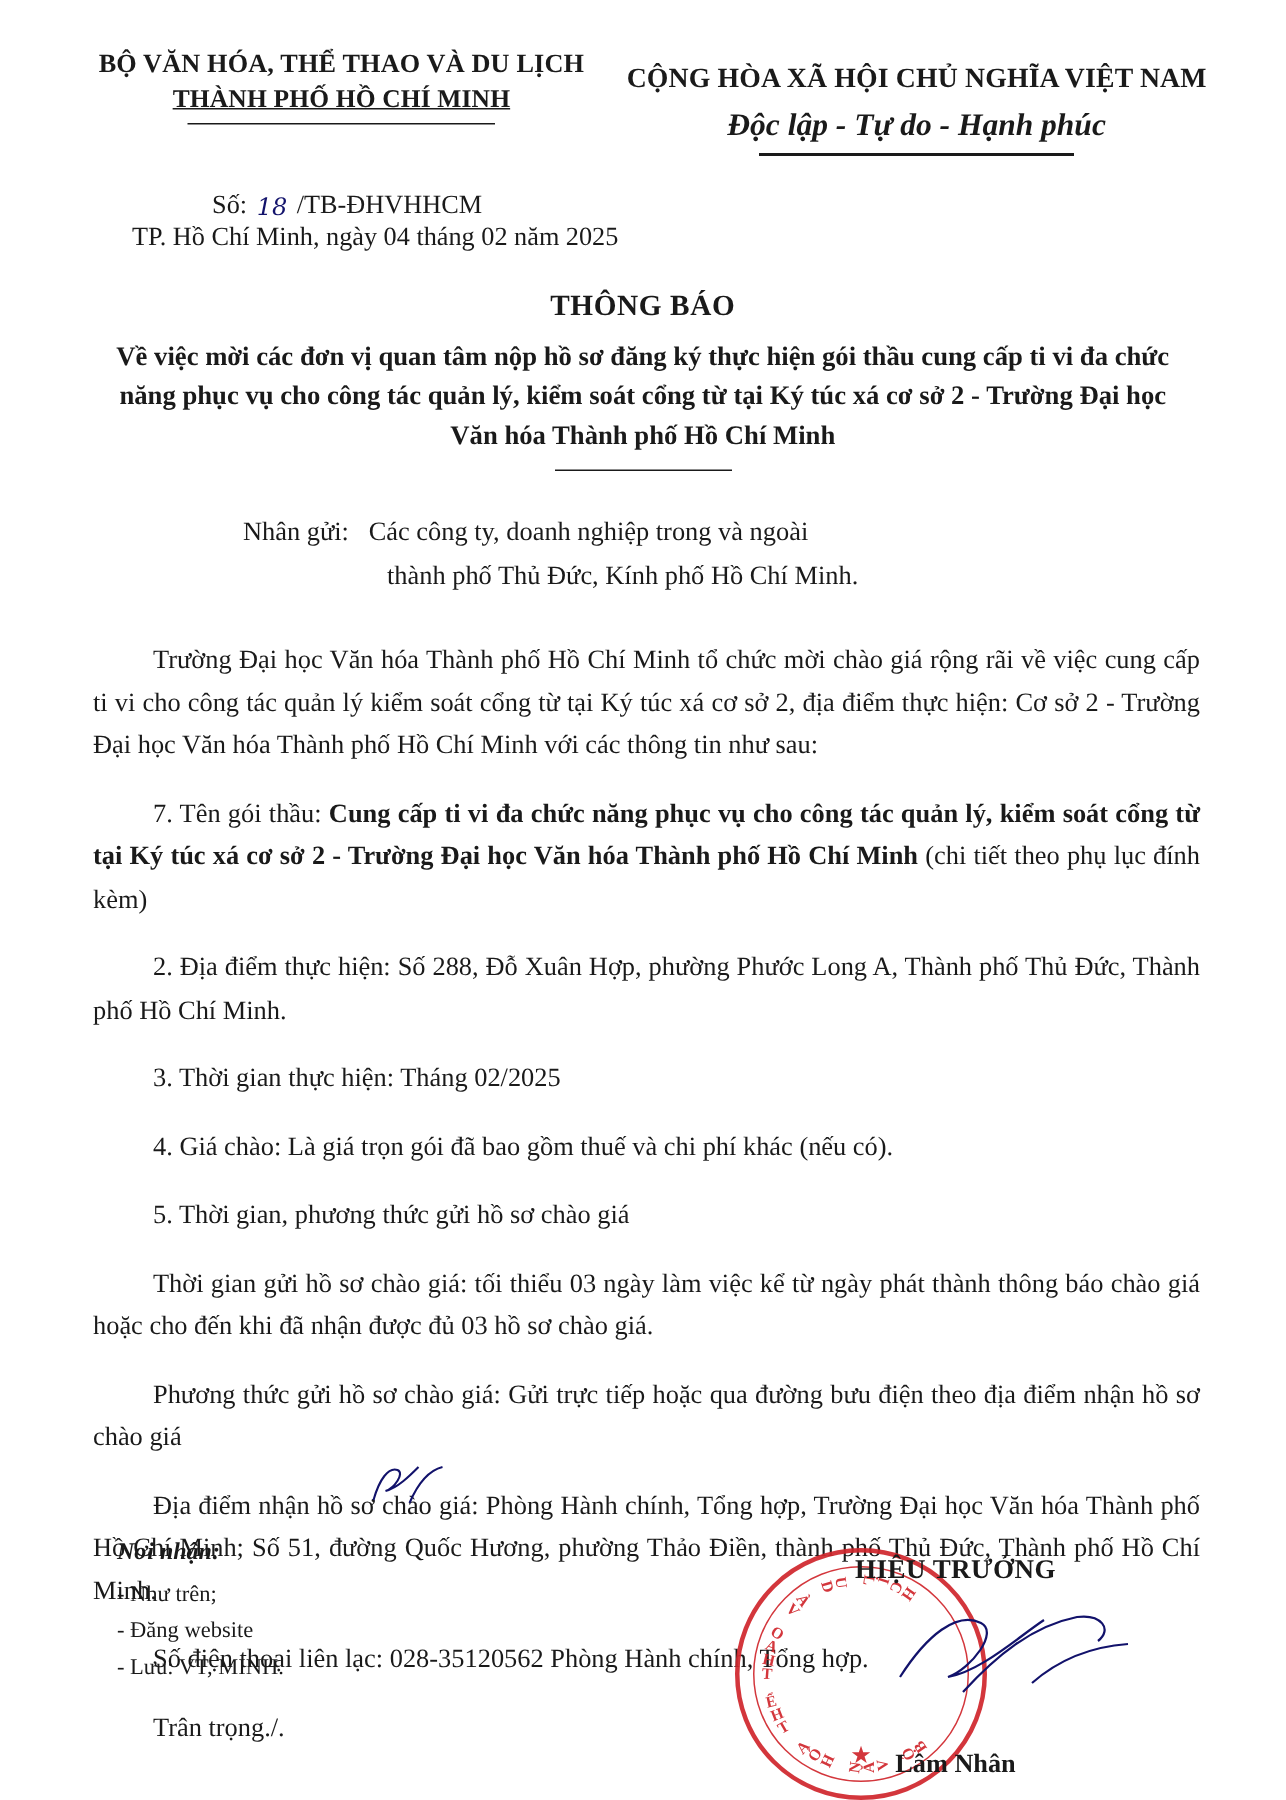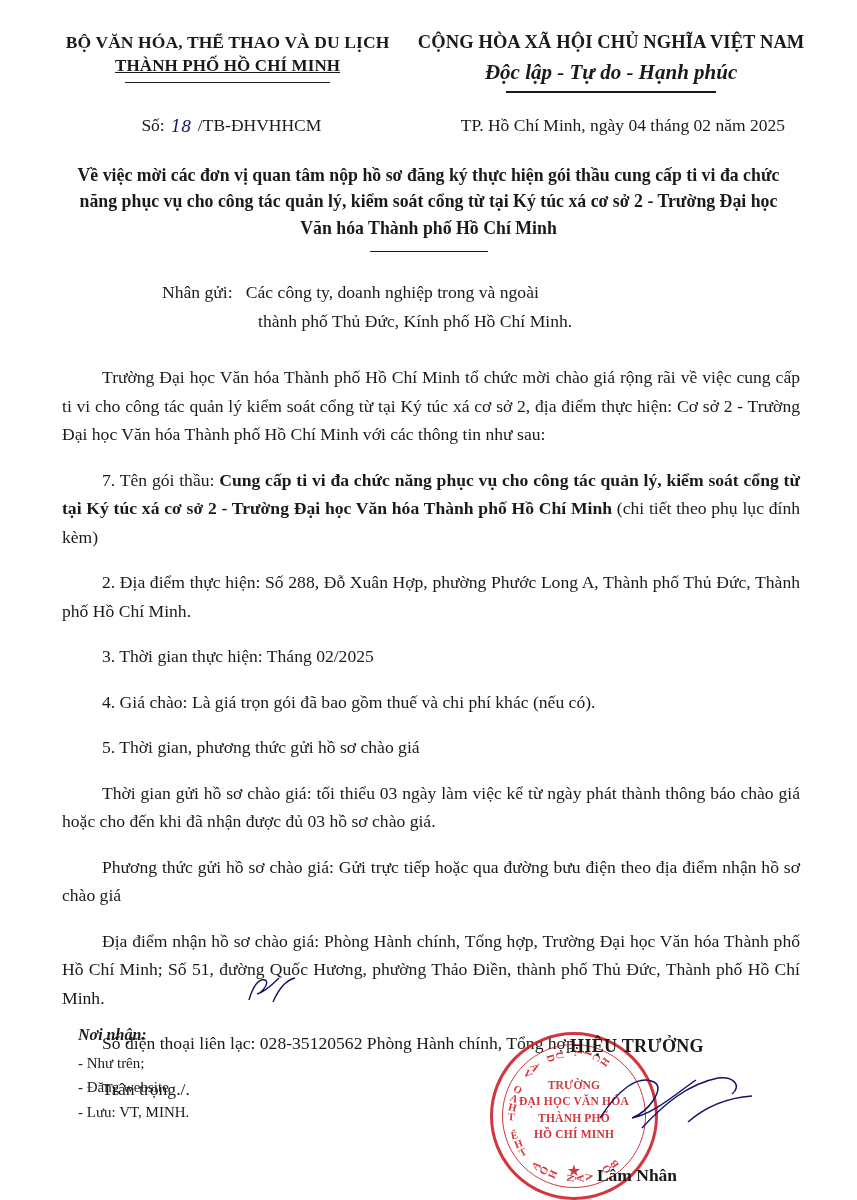--- a/index.html
+++ b/index.html
@@ -50,40 +50,41 @@
   }
   .org-line.small {
     font-size: 17px;
     text-decoration: underline;
   }
   .nation-line {
     font-size: 18.5px;
     font-weight: bold;
     line-height: 1.38;
     letter-spacing: 0.1px;
+    margin-top: 11px;
   }
   .nation-sub {
     font-size: 21px;
     font-weight: bold;
     font-style: italic;
     line-height: 1.45;
     margin-top: 1px;
   }
   .rule {
     height: 1.6px;
     background: #1a1a1a;
     margin: 4px auto 0 auto;
   }
   .rule-left { width: 205px; }
   .rule-right { width: 210px; }
 
   
   .numline {
     display: flex;
-    flex-direction: row;
+    flex-direction: column;
     align-items: baseline;
     padding: 22px 24px 0 40px;
     box-sizing: border-box;
   }
   .numline-left {
     width: 47%;
     text-align: center;
     padding-left: 10px;
     font-size: 17.5px;
     box-sizing: border-box;
@@ -303,20 +304,21 @@
   <div class="numline">
     <div class="numline-left">
       <span>Số:</span>
       <span class="handwritten-num">18</span>
       <span>/TB-ĐHVHHCM</span>
     </div>
     <div class="numline-right">TP. Hồ Chí Minh, ngày 04 tháng 02 năm 2025</div>
   </div>
 
   <div class="title-block">
+    <div class="doc-title">THÔNG BÁO</div>
     <div class="doc-subtitle">Về việc mời các đơn vị quan tâm nộp hồ sơ đăng ký thực hiện gói thầu cung cấp ti vi đa chức năng phục vụ cho công tác quản lý, kiểm soát cổng từ tại Ký túc xá cơ sở 2 - Trường Đại học Văn hóa Thành phố Hồ Chí Minh</div>
     <div class="rule-title"></div>
   </div>
 
   <div class="body">
 
     <div class="recipient">
       <span class="r1">
         <span>Nhân gửi:</span>
         &nbsp;&nbsp;<span>Các công ty, doanh nghiệp trong và ngoài</span>
@@ -383,26 +385,20 @@
             <span style="transform: rotate(-33.9655deg) translate(0px, -66px) rotate(90deg);">À</span>
             <span style="transform: rotate(-25.3448deg) translate(0px, -66px) rotate(90deg);"> </span>
             <span style="transform: rotate(-16.7241deg) translate(0px, -66px) rotate(90deg);">D</span>
             <span style="transform: rotate(-8.10345deg) translate(0px, -66px) rotate(90deg);">U</span>
             <span style="transform: rotate(0.517241deg) translate(0px, -66px) rotate(90deg);"> </span>
             <span style="transform: rotate(9.13793deg) translate(0px, -66px) rotate(90deg);">L</span>
             <span style="transform: rotate(17.7586deg) translate(0px, -66px) rotate(90deg);">Ị</span>
             <span style="transform: rotate(26.3793deg) translate(0px, -66px) rotate(90deg);">C</span>
             <span style="transform: rotate(35deg) translate(0px, -66px) rotate(90deg);">H</span>
           </div>
-        <div class="seal-center">
-          <div>TRƯỜNG</div>
-          <div>ĐẠI HỌC VĂN HÓA</div>
-          <div>THÀNH PHỐ</div>
-          <div>HỒ CHÍ MINH</div>
-        </div>
         <div class="seal-star">★</div>
       </div>
 
       <div class="sign-title">HIỆU TRƯỞNG</div>
 
       <svg class="scribble" viewBox="0 0 170 70">
         <path d="M8 50 C26 22, 46 6, 62 14 C74 20, 56 44, 40 50 C62 46, 86 24, 104 12"></path>
         <path d="M50 60 C72 36, 96 16, 126 10 C142 8, 150 18, 140 26"></path>
         <path d="M96 54 C112 40, 132 30, 160 28"></path>
       </svg>

